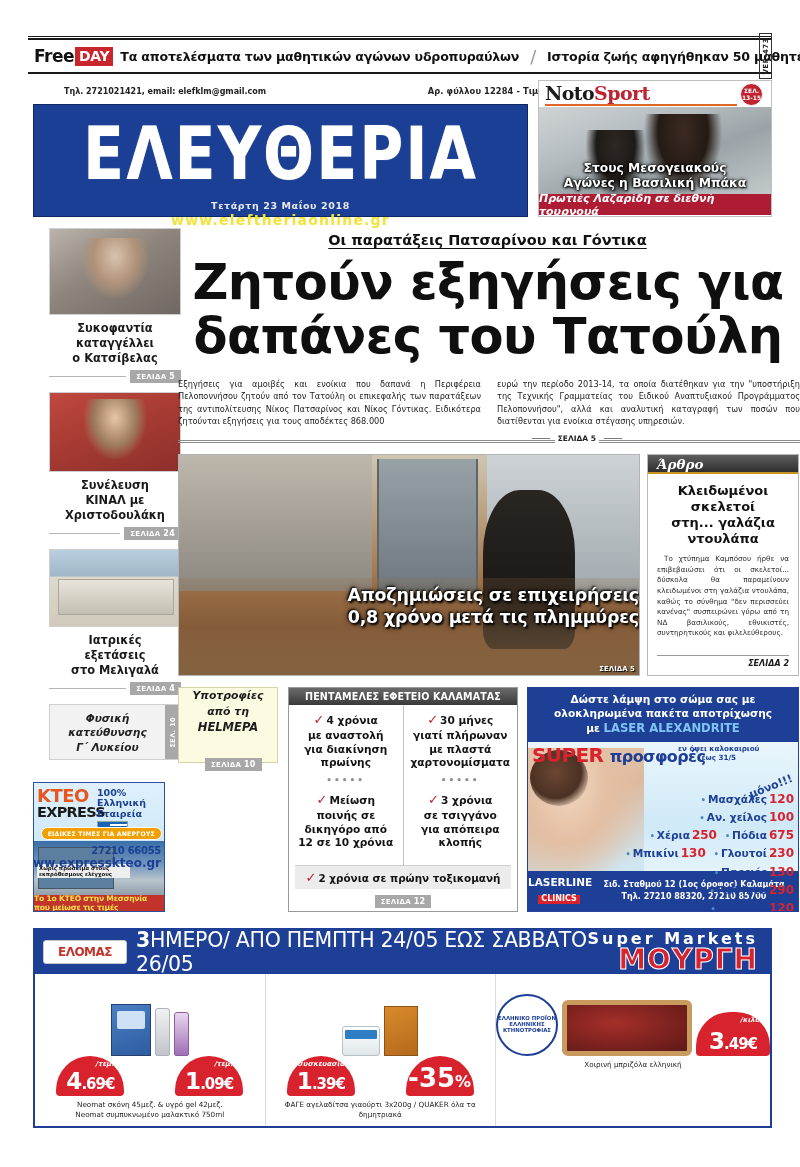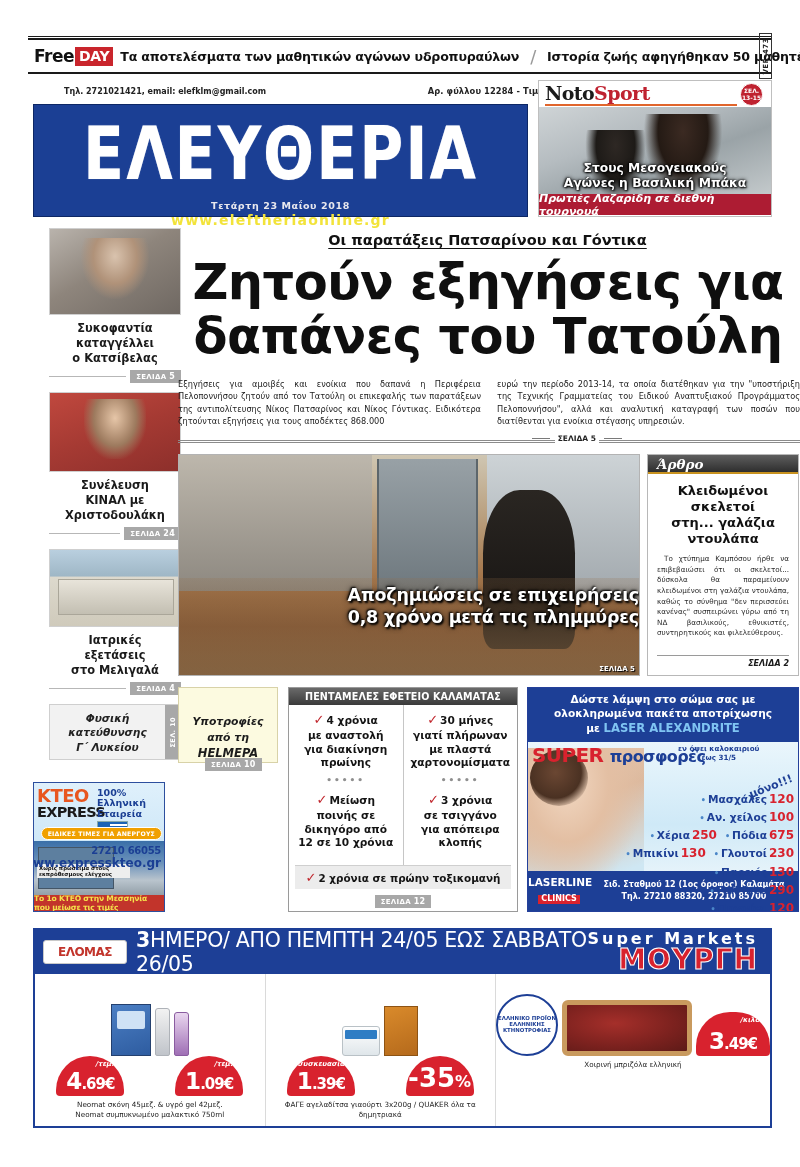--- a/index.html
+++ b/index.html
@@ -270,21 +270,21 @@
     text-indent: 7px;
   }
   .arthro-foot { position: absolute; left: 9px; right: 9px; bottom: 7px; }
   .arthro-foot .ln { height: 1px; background: #9a9a9a; margin-bottom: 3px; }
   .arthro-foot .rf { text-align: right; font-size: 8px; font-weight: 800; font-style: italic; color: #1a1a1a; }
 
   
   .helmepa {
     position: absolute; left: 178px; top: 687px; width: 100px; height: 76px;
     border: 1px solid #d8d2a8; background: #fcfae0;
-    display: flex; flex-direction: column; align-items: center; justify-content: flex-end;
+    display: flex; flex-direction: column; align-items: center; justify-content: flex-start;
     font-style: italic; font-weight: 700; font-size: 10.8px; color: #1c1c1c; line-height: 1.45; text-align: center;
   }
   .helmepa .brand { font-size: 11.5px; font-weight: 800; }
   .helmepa-ref { position: absolute; left: 205px; top: 758px; display: flex; align-items:center; }
 
   
   .court {
     position: absolute; left: 288px; top: 687px; width: 230px; height: 225px;
     border: 1px solid #9a9a9a; background: #fff; overflow: hidden;
   }

